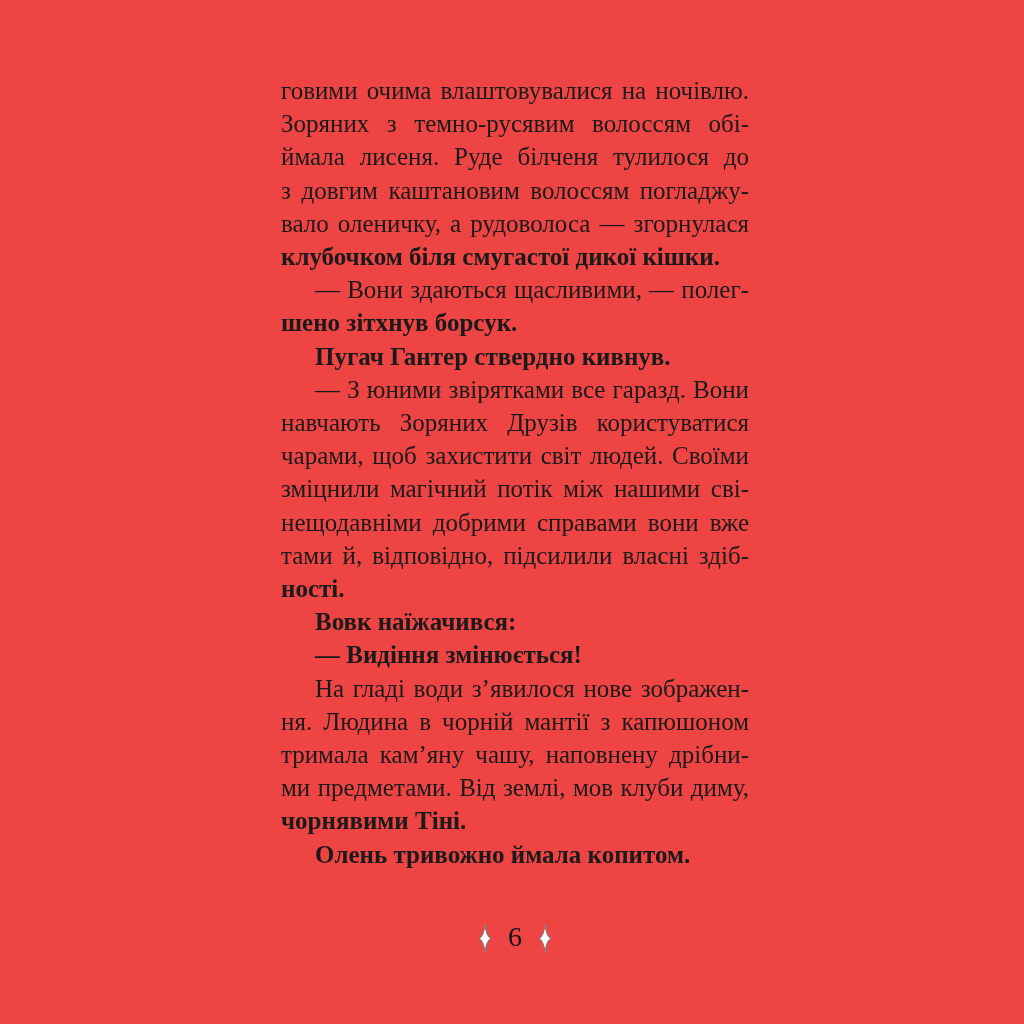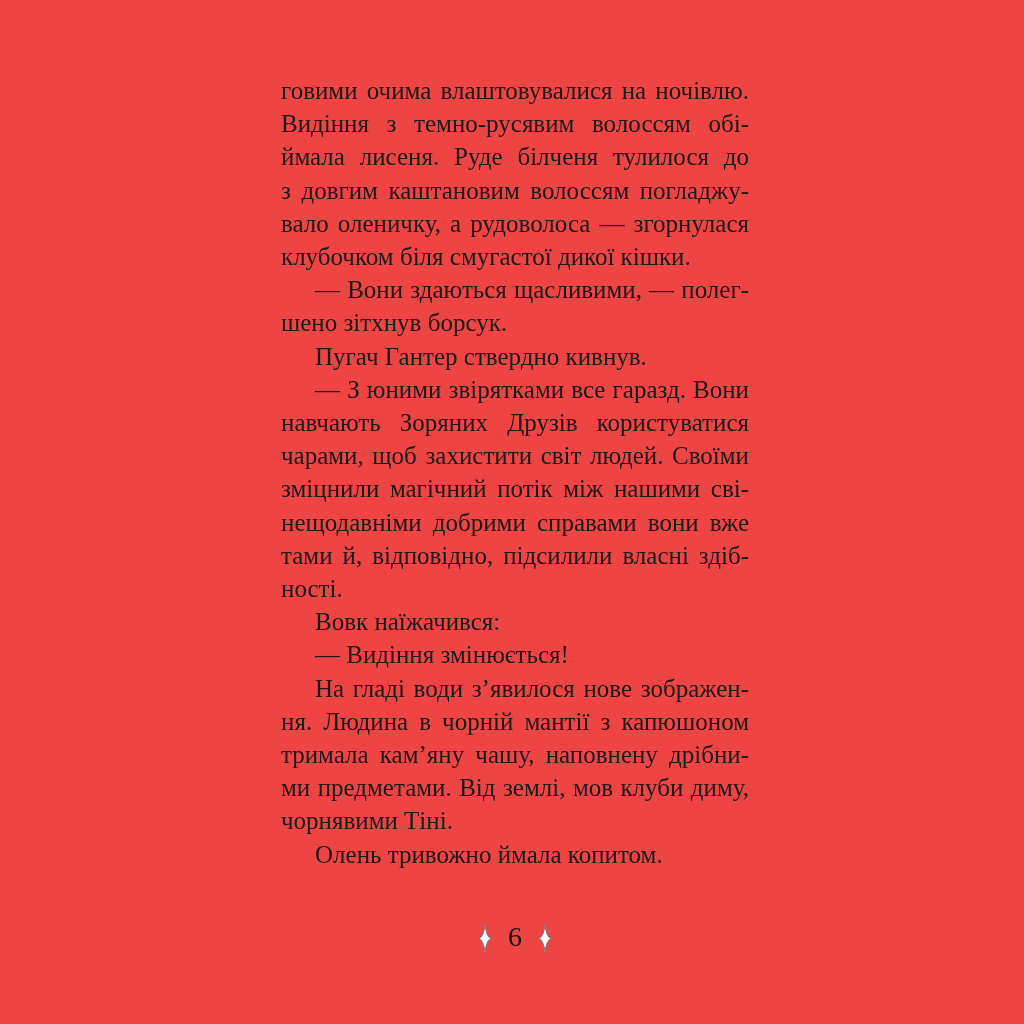--- a/index.html
+++ b/index.html
@@ -29,20 +29,21 @@
   .line {
     white-space: nowrap;
     text-align: justify;
     text-align-last: justify;
     -moz-text-align-last: justify;
   }
   .line.indent { padding-left: 34px; }
   .line.last {
     text-align: left;
     text-align-last: left;
+    font-weight: bold;
     -moz-text-align-last: left;
   }
   .footer {
     position: absolute;
     left: 281px;
     top: 918px;
     width: 468px;
     height: 40px;
     display: flex;
     justify-content: center;
@@ -59,21 +60,21 @@
 </style>
 </head>
 <body>
 
 <div class="page">
 
   <div class="text-block">
 
     <div class="para">
       <div class="line">говими очима влаштовувалися на ночівлю.</div>
-      <div class="line">Видіння з темно-русявим волоссям обі-</div>
+      <div class="line">Зоряних з темно-русявим волоссям обі-</div>
       <div class="line">ймала лисеня. Руде білченя тулилося до</div>
       <div class="line">з довгим каштановим волоссям погладжу-</div>
       <div class="line">вало оленичку, а рудоволоса — згорнулася</div>
       <div class="line last">клубочком біля смугастої дикої кішки.</div>
     </div>
 
     <div class="para">
       <div class="line indent">— Вони здаються щасливими, — полег-</div>
       <div class="line last">шено зітхнув борсук.</div>
     </div>

